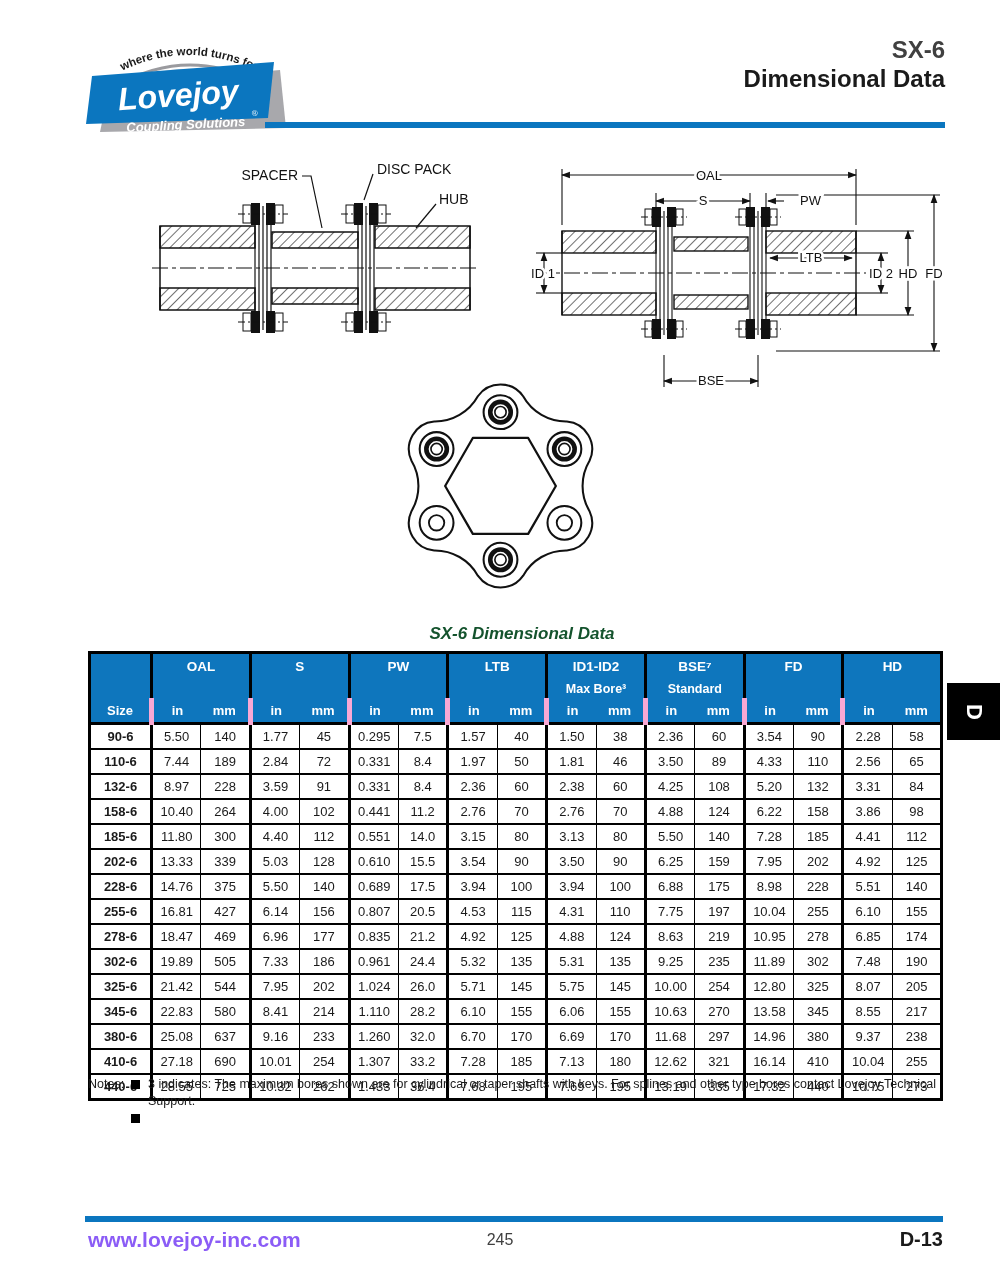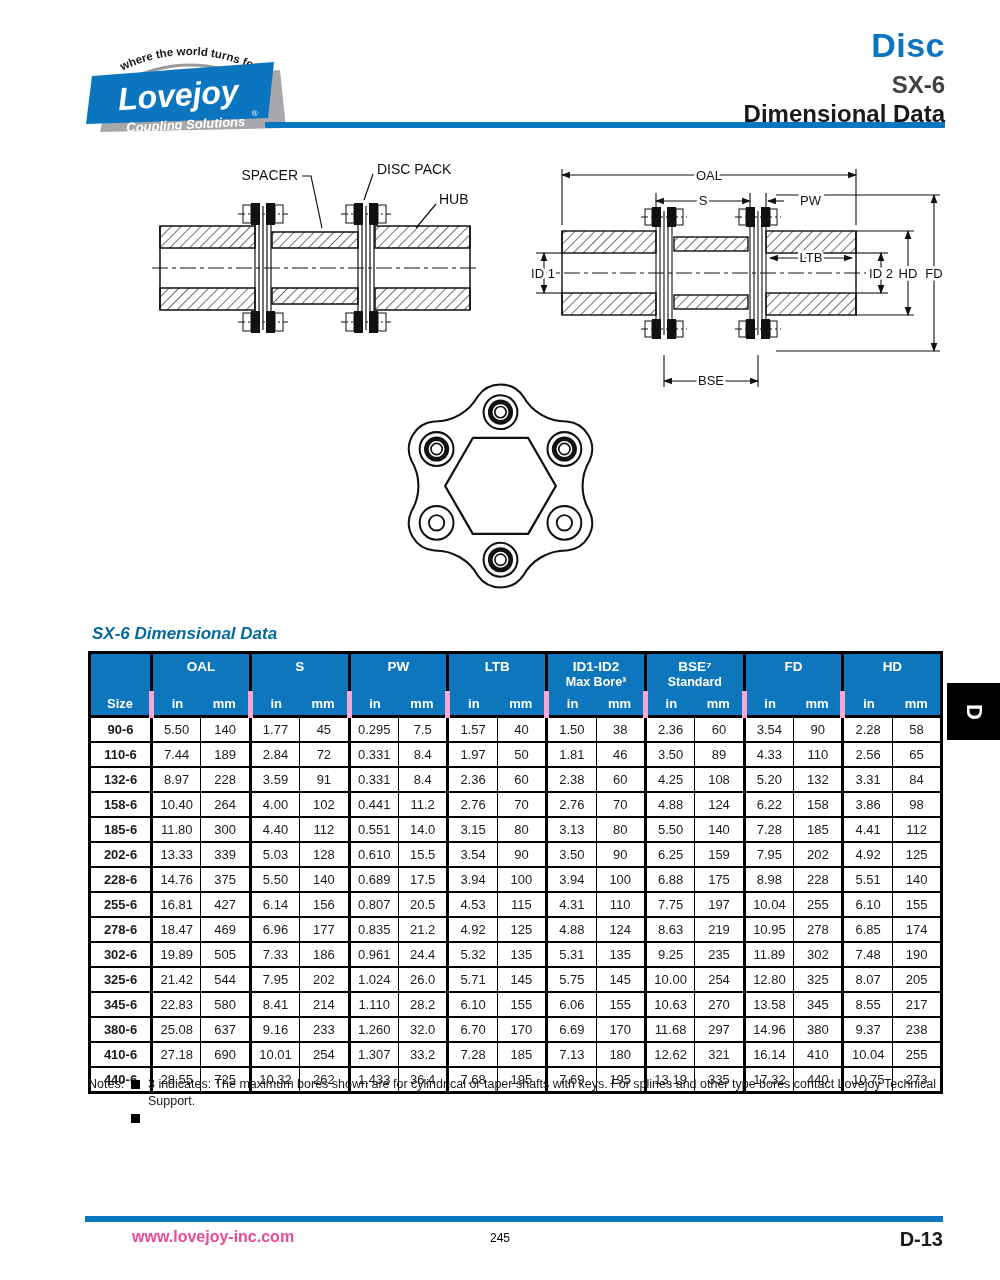--- a/index.html
+++ b/index.html
@@ -16,30 +16,30 @@
 
   
   .diagram{position:absolute;}
   .dg-left{left:150px;top:158px;width:330px;height:215px;}
   .dg-right{left:522px;top:155px;width:430px;height:240px;}
   .dg-face{left:398px;top:368px;width:205px;height:240px;}
   svg text{font-family:"Liberation Sans",sans-serif;}
 
   
   .tbl-wrap{position:absolute;left:88px;top:624px;width:864px;}
-  .tbl-title{font-size:17px;font-weight:bold;font-style:italic;margin:0 0 7px 4px;color:#0369a1;}
+  .tbl-title{font-size:17px;font-weight:bold;font-style:italic;margin:0 0 7px 4px;color:#14532d;text-align:center;}
   table.dim{border-collapse:collapse;table-layout:fixed;width:852px;border:3px solid #000;}
   table.dim col.c-size{width:62px;}
   table.dim col.c-val{width:49.4px;}
   thead th{background:#0e76bd;color:#fff;font-weight:bold;padding:0;}
   thead{border-bottom:3px solid #000;}
   th.size-h{border-right:3px solid #000;vertical-align:bottom;font-size:13px;padding-bottom:4px;}
   th.group{border-left:3px solid #000;vertical-align:top;}
   th.group .gl{font-size:13.5px;margin-top:5px;}
-  th.group .gsub{font-size:12.5px;min-height:16px;margin-top:1px;}
+  th.group .gsub{font-size:12.5px;min-height:16px;margin-top:8px;}
   tr.units th{font-size:13px;height:20px;vertical-align:bottom;padding-bottom:4px;border:0;}
   tr.units th.u-in{border-left:5px solid #f9a8d4;}
   tbody th,tbody td{border-top:2px solid #000;height:23px;text-align:center;
                     font-size:13px;padding:0;background:#fff;color:#1a1a1a;}
   tbody th.size-cell{font-weight:bold;border-right:3px solid #000;}
   tbody td.c-in{border-left:3px solid #000;}
   tbody td.c-mm{border-left:1px solid #000;}
 
   
   .notes{position:absolute;left:88px;top:1076px;width:860px;display:flex;
@@ -48,22 +48,22 @@
   .note-item{display:flex;align-items:flex-start;}
   .sq{display:inline-block;width:9px;height:9px;background:#000;margin:4px 8px 0 0;flex:0 0 9px;}
 
   
   .side-tab{position:absolute;left:947px;top:683px;width:53px;height:57px;background:#000;
             display:flex;align-items:center;justify-content:center;}
   .side-tab span{color:#fff;font-weight:bold;font-size:22px;transform:rotate(90deg);}
 
   
   .ftr-rule{position:absolute;left:85px;top:1216px;width:858px;height:6px;background:#0b76bf;}
-  .ftr-web{position:absolute;left:88px;top:1228px;font-size:16px;font-weight:bold;color:#ec4899;margin-left:44px;}
-  .ftr-page{position:absolute;left:0;top:1231px;width:1000px;text-align:center;font-size:12px;color:#000000;}
+  .ftr-web{position:absolute;left:88px;top:1228px;font-size:21px;font-weight:bold;color:#8b5cf6;}
+  .ftr-page{position:absolute;left:0;top:1231px;width:1000px;text-align:center;font-size:16px;color:#404040;}
   .ftr-code{position:absolute;right:57px;top:1228px;font-size:20px;font-weight:bold;color:#1a1a1a;}
 </style>
 </head>
 <body>
 
 <div class="page">
 
   <svg class="logo" viewBox="0 0 218 114">
     <defs>
         <path id="tagarc" d="M 28 54 Q 108 8 190 54" fill="none"></path>
@@ -74,21 +74,20 @@
       <textPath href="#tagarc" startOffset="50%" text-anchor="middle">where the world turns for</textPath>
     </text>
     <polygon points="30,60 200,46 206,104 20,108" fill="#a8a8ac"></polygon>
     <polygon points="12,52 194,38 188,94 6,100" fill="#0b76bf"></polygon>
     <text x="99" y="82" text-anchor="middle" transform="rotate(-4 99 82)" font-size="32" font-weight="bold" font-style="italic" fill="#ffffff">Lovejoy</text>
     <text x="172" y="92" font-size="8" fill="#ffffff" transform="rotate(-4 172 92)">®</text>
     <text x="106" y="105" text-anchor="middle" transform="rotate(-3 106 105)" font-size="13" font-weight="bold" font-style="italic" fill="#ffffff">Coupling Solutions</text>
   </svg>
 
   <div class="titles">
-    <div class="t-disc">Disc</div>
     <div class="t-model">SX-6</div>
     <div class="t-ptype">Dimensional Data</div>
   </div>
   <div class="hdr-rule"></div>
 
   <svg class="diagram dg-left" viewBox="0 0 330 215">
     <defs>
       <pattern id="h1" patternUnits="userSpaceOnUse" width="7" height="7" patternTransform="rotate(45)">
         <rect width="7" height="7" fill="#fff"></rect>
           <line x1="0" y1="0" x2="0" y2="7" stroke="#333" stroke-width="1.4"></line>

